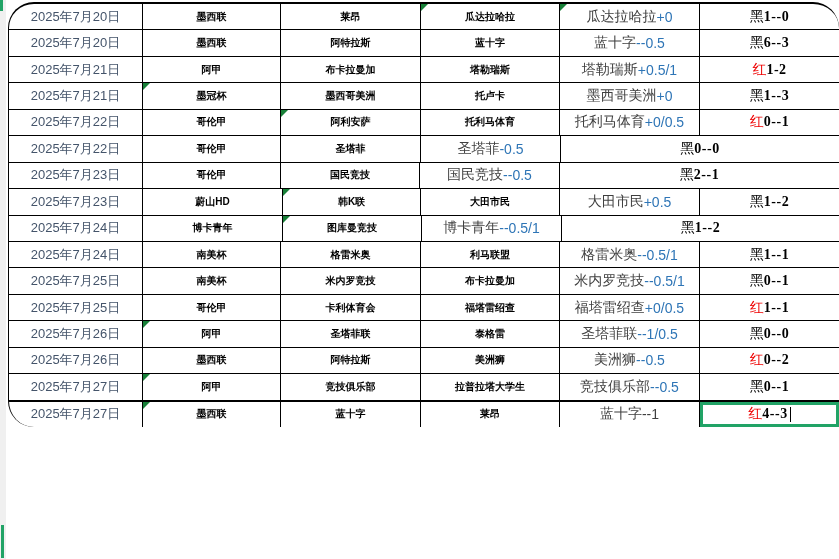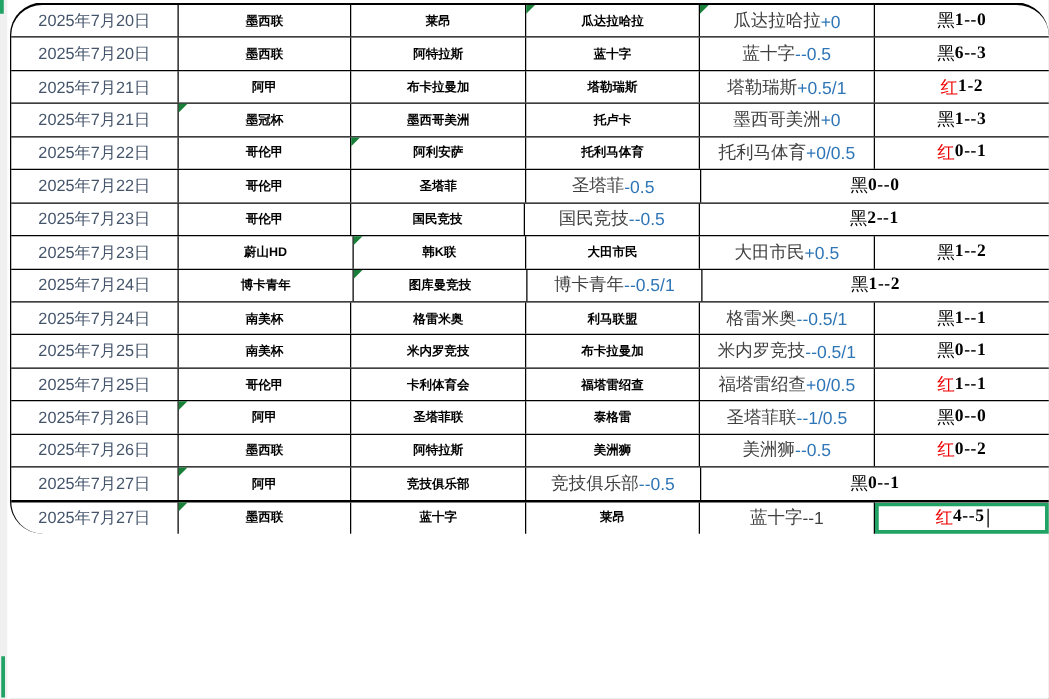--- a/index.html
+++ b/index.html
@@ -376,20 +376,23 @@
         <div class="cell c-date">
           <span>2025年7月27日</span>
         </div>
         <div class="cell c-league">
           <span>阿甲</span>
           <span class="flag"></span>
         </div>
         <div class="cell c-home">
           <span>竞技俱乐部</span>
         </div>
+        <div class="cell c-away">
+          <span>拉普拉塔大学生</span>
+        </div>
         <div class="cell c-hcp">
           <span class="hcp-team">竞技俱乐部</span>
           <span class="hcp-num">--0.5</span>
         </div>
         <div class="cell c-res">
           <span style="color: rgb(0, 0, 0);">黑</span>
           <span class="res-score">0--1</span>
         </div>
       </div>
       <div class="row editing">
@@ -405,19 +408,19 @@
         </div>
         <div class="cell c-away">
           <span>莱昂</span>
         </div>
         <div class="cell c-hcp">
           <span class="hcp-team">蓝十字</span>
           <span class="hcp-num">--1</span>
         </div>
         <div class="cell c-res selected">
           <span style="color: rgb(238, 0, 0);">红</span>
-          <span class="res-score">4--5</span>
+          <span class="res-score">4--3</span>
           <span class="caret"></span>
         </div>
       </div>
     </div>
   <div class="sel-sliver-row"></div>
 </div>
 
 </body></html>

